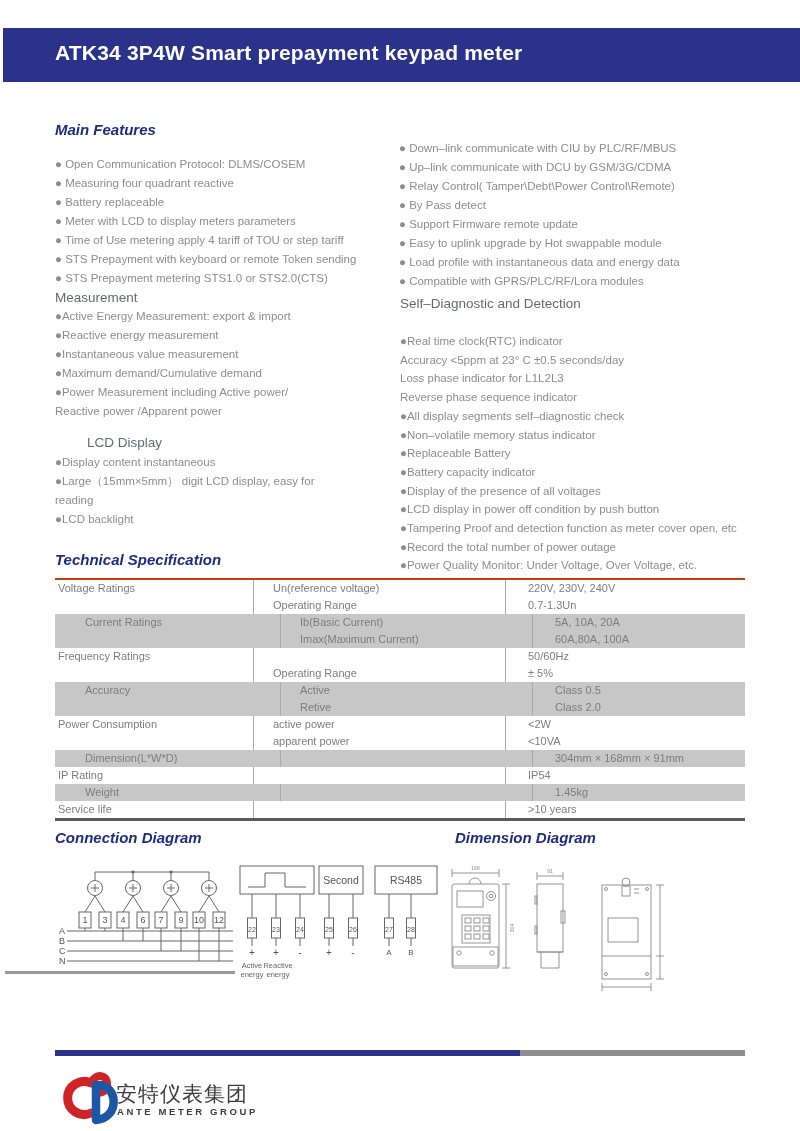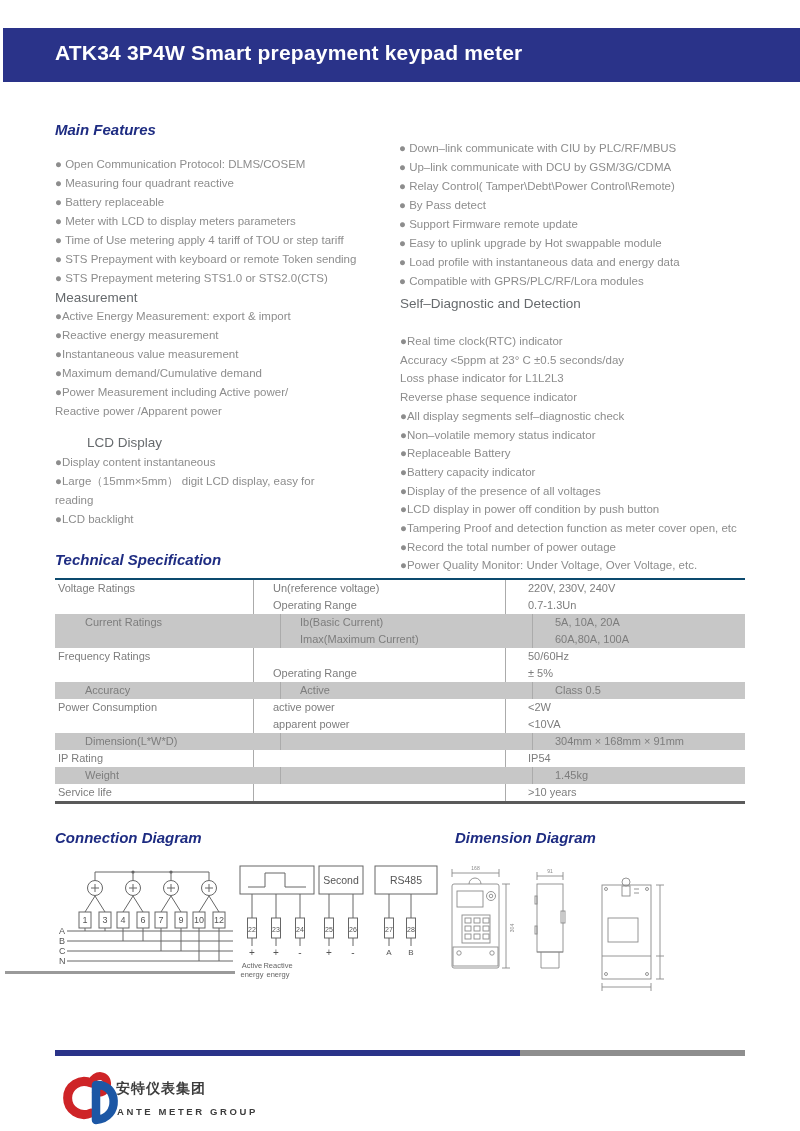--- a/index.html
+++ b/index.html
@@ -11,35 +11,35 @@
         font-weight:bold;letter-spacing:.2px;white-space:nowrap;}
 
   .h-blue{position:absolute;color:#1E2C82;font-size:15px;font-weight:bold;
         font-style:italic;white-space:nowrap;}
   .h-gray{position:absolute;color:#666a6d;font-size:13.5px;white-space:nowrap;}
 
   .list{position:absolute;font-size:11.5px;color:#8d8d8d;line-height:19px;}
   .list .li{white-space:nowrap;}
 
   .spec-table{position:absolute;left:55px;top:578px;width:690px;
-        border-top:2px solid #0c4a6e;border-bottom:3px solid #5a5a5a;}
+        border-top:2px solid #c2410c;border-bottom:3px solid #5a5a5a;}
   .trow{display:flex;height:17px;font-size:11px;color:#7d7d7d;line-height:17px;}
   .trow.g{background:#c7c7c7;padding-left:27px;}
   .tc1{width:195px;padding-left:3px;border-right:1px solid #ababab;white-space:nowrap;}
   .tc2{width:232px;padding-left:19px;border-right:1px solid #ababab;white-space:nowrap;}
   .tc3{flex:1;padding-left:22px;white-space:nowrap;}
 
   .diagram{position:absolute;}
   .stubline{position:absolute;left:5px;top:971px;width:230px;height:3px;background:#9a9a9a;}
 
   .footer-bar{position:absolute;left:55px;top:1050px;width:690px;height:6px;font-size:0;}
   .footer-bar .blue{display:inline-block;width:465px;height:6px;background:#2A3389;}
   .footer-bar .gray{display:inline-block;width:225px;height:6px;background:#8E8E8E;}
 
-  .logo-cn{position:absolute;left:116px;top:1080px;font-size:14px;font-weight:bold;
+  .logo-cn{position:absolute;left:116px;top:1080px;font-size:21px;font-weight:normal;
         color:#3d3d3d;letter-spacing:1px;white-space:nowrap;}
   .logo-en{position:absolute;left:117px;top:1106px;font-size:9.5px;font-weight:bold;
         color:#3d3d3d;letter-spacing:2.6px;white-space:nowrap;}
 
   svg text{font-family:"Liberation Sans", sans-serif;}
 </style>
 </head>
 <body>
 
 <div class="page">
@@ -134,20 +134,25 @@
       </div>
     <div class="trow">
         <div class="tc1"></div>
         <div class="tc2">Operating Range</div>
         <div class="tc3">± 5%</div>
       </div>
     <div class="trow g">
         <div class="tc1">Accuracy</div>
         <div class="tc2">Active</div>
         <div class="tc3">Class 0.5</div>
+      </div>
+    <div class="trow g">
+        <div class="tc1"></div>
+        <div class="tc2">Retive</div>
+        <div class="tc3">Class 2.0</div>
       </div>
     <div class="trow">
         <div class="tc1">Power Consumption</div>
         <div class="tc2">active power</div>
         <div class="tc3">&lt;2W</div>
       </div>
     <div class="trow">
         <div class="tc1"></div>
         <div class="tc2">apparent power</div>
         <div class="tc3">&lt;10VA</div>

